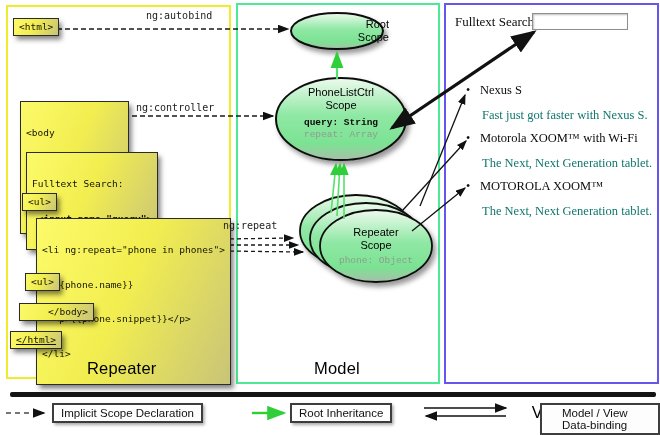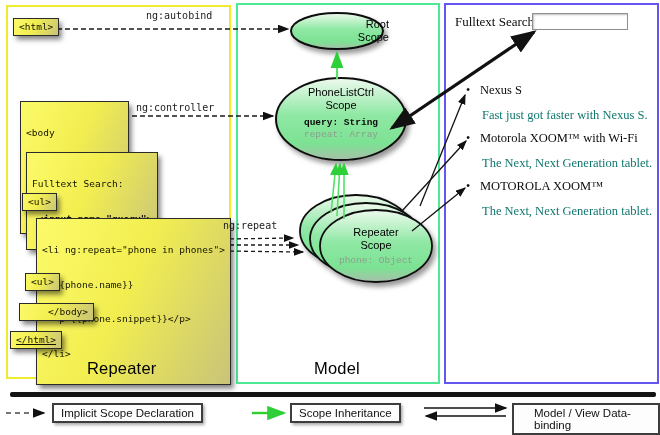--- a/index.html
+++ b/index.html
@@ -167,16 +167,16 @@
 
   <div class="view-item-name" style="left:466px;top:179px;"><span class="bullet">•</span><span>MOTOROLA XOOM™</span></div>
   <div class="view-item-snippet" style="top:204px;">The Next, Next Generation tablet.</div>
 
   <div class="col-label" style="left:87px;top:359px;width:60px;text-align:center;">Repeater</div>
   <div class="col-label" style="left:307px;top:359px;width:60px;text-align:center;">Model</div>
   <div class="col-label" style="left:520px;top:359px;width:60px;text-align:center;margin-top:44px;">View</div>
 
   <div class="divider"></div>
   <div class="legend-box" style="left:52px;top:403px;">Implicit Scope Declaration</div>
-  <div class="legend-box" style="left:290px;top:403px;">Scope Inheritance</div>
-  <div class="legend-box" style="left:512px;top:403px;padding-left:20px;">Model / View Data-binding</div>
+  <div class="legend-box" style="left:290px;top:403px;">Root Inheritance</div>
+  <div class="legend-box" style="left:540px;top:403px;padding-left:20px;">Model / View Data-binding</div>
 
 </div>
 
 </body></html>

